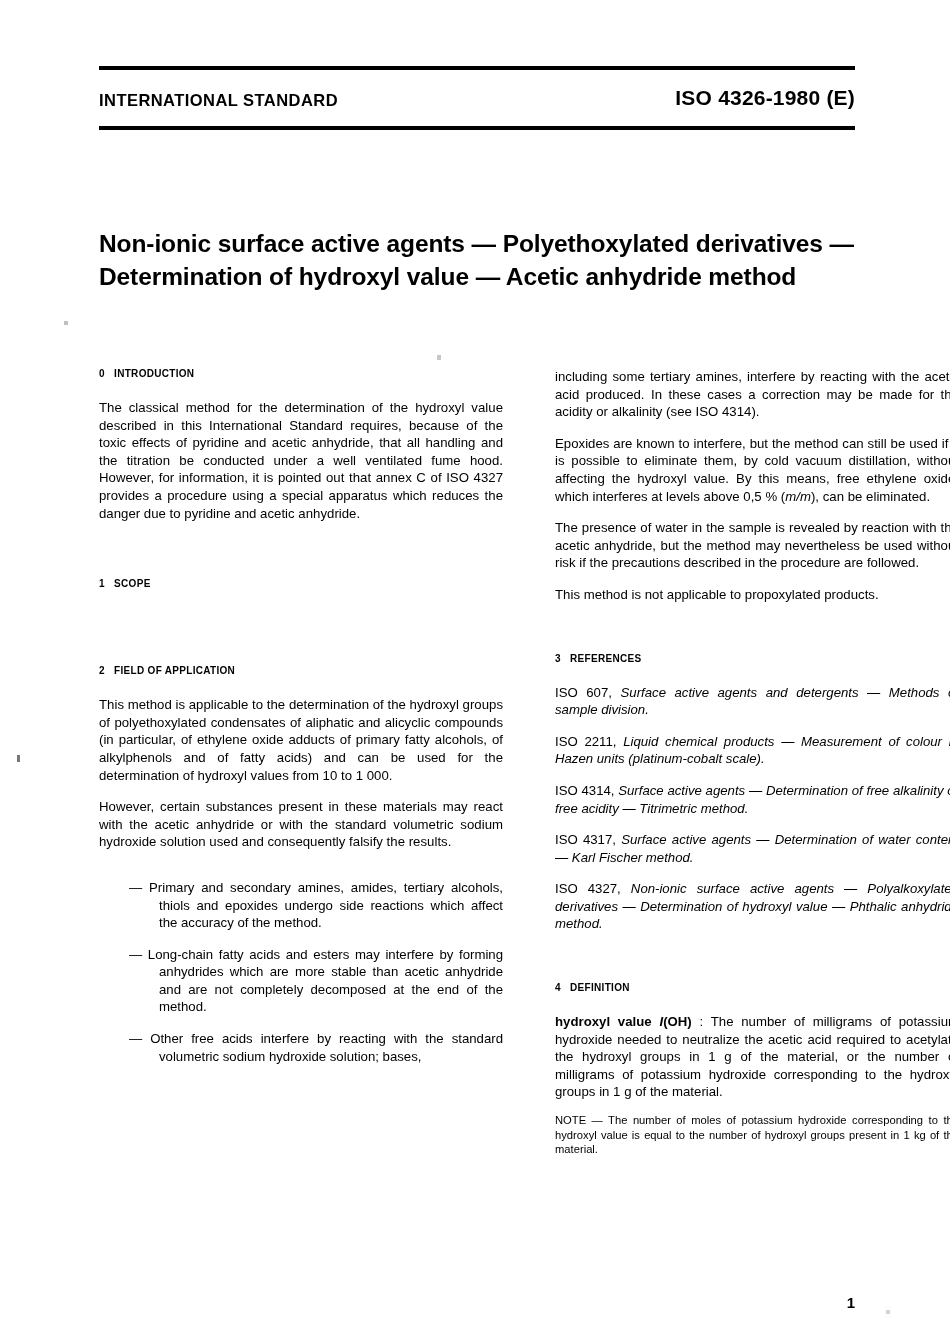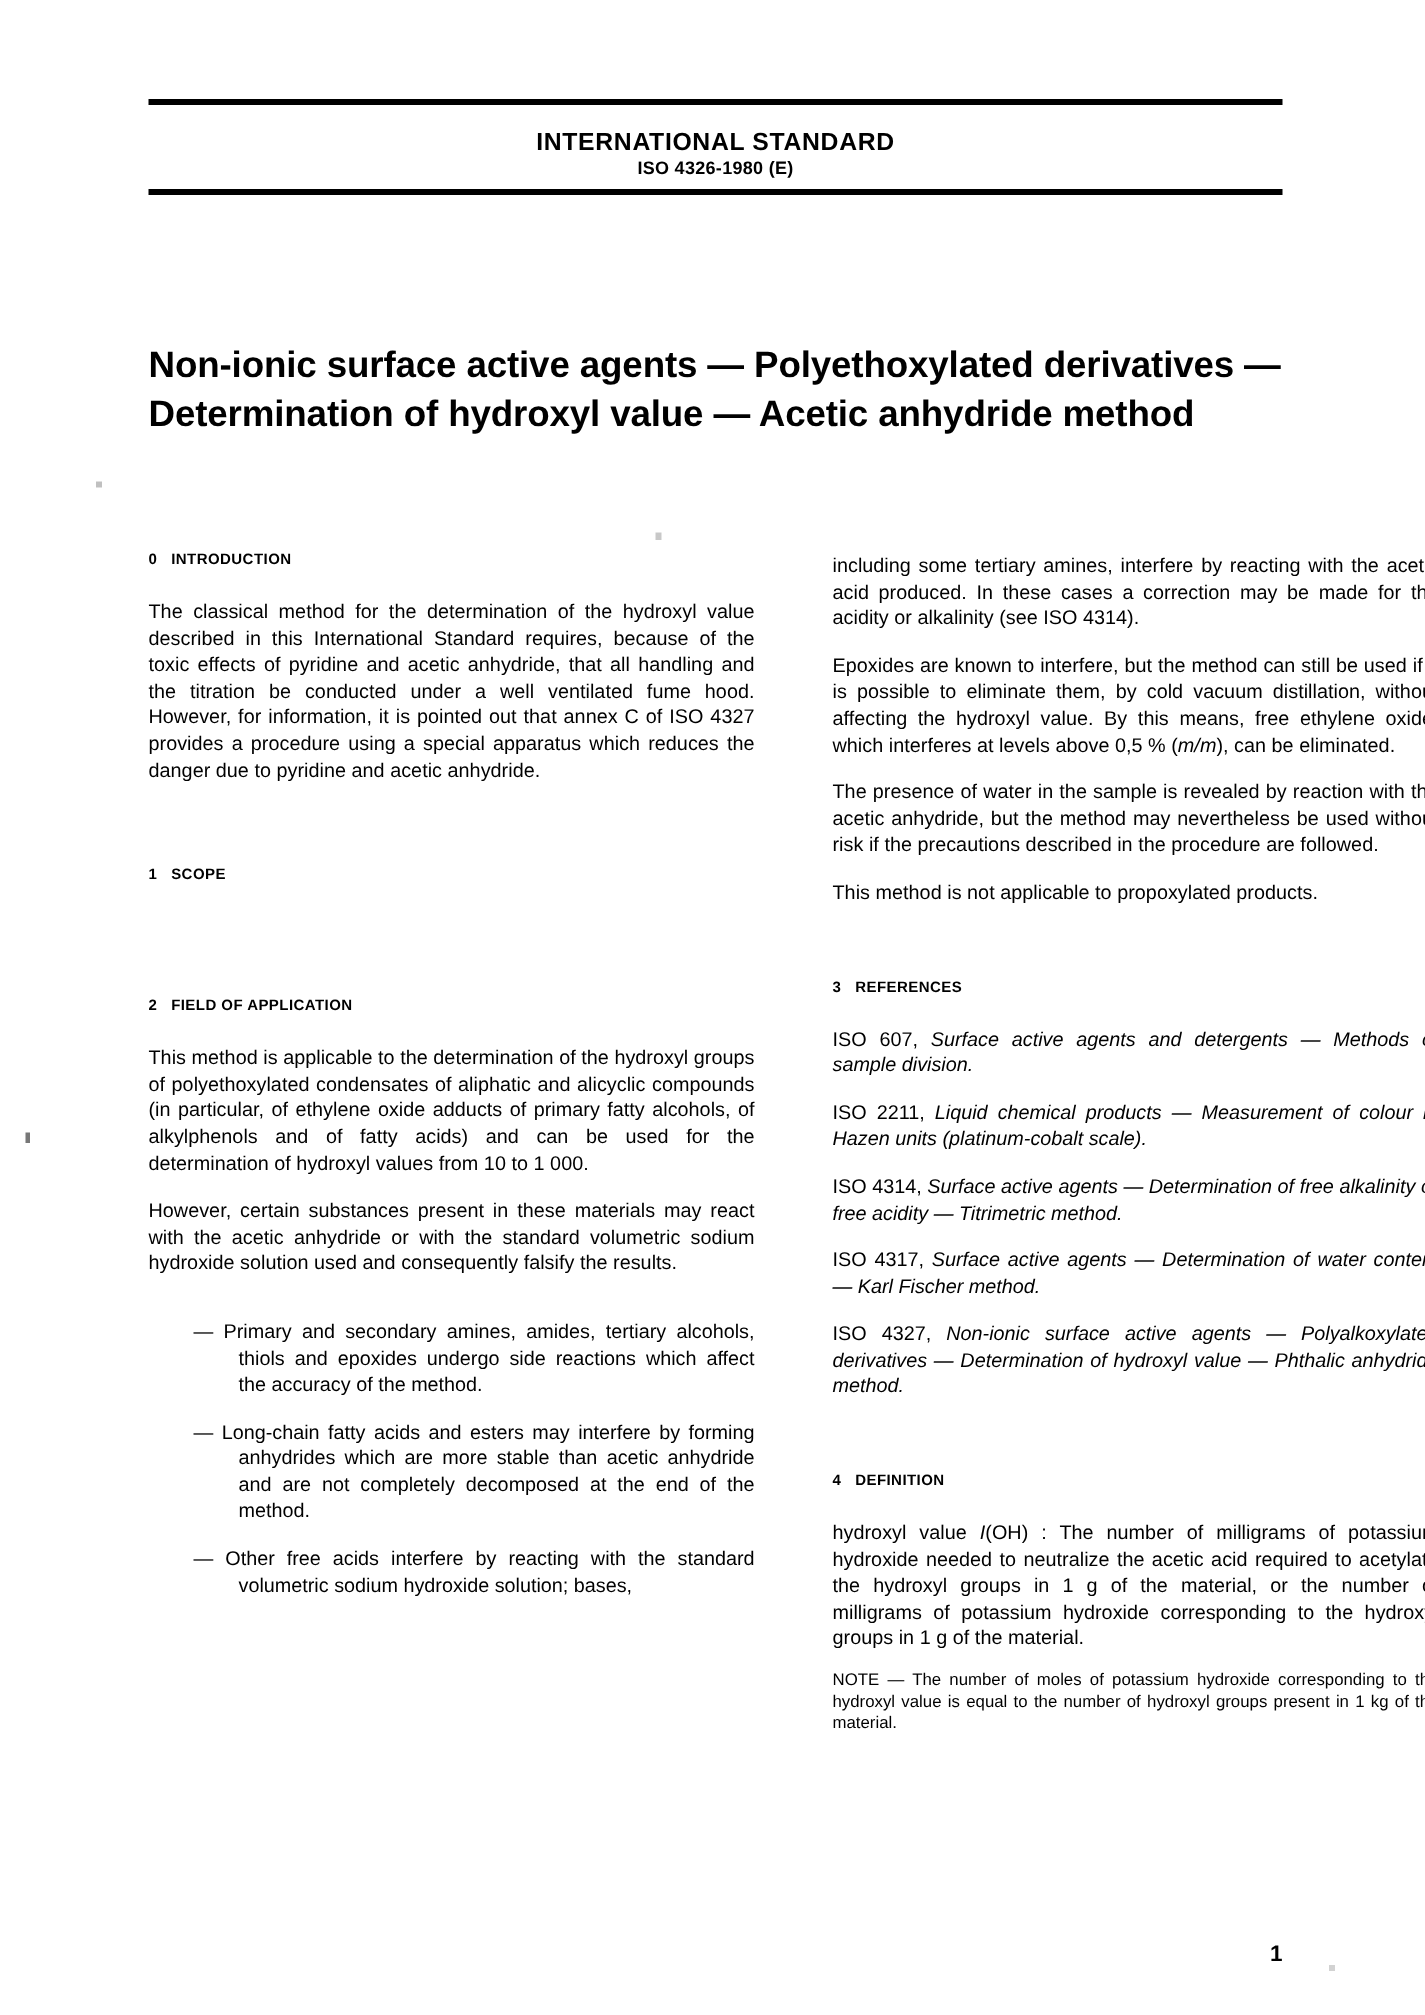--- a/index.html
+++ b/index.html
@@ -37,30 +37,29 @@
     height: 4px;
     background: #000;
   }
   .hdr-row {
     position: absolute;
     left: 99px;
     top: 86px;
     width: 756px;
     display: flex;
     justify-content: space-between;
-    align-items: center;
-    flex-direction: column;
+    align-items: flex-end;
   }
   .hdr-left {
     font-size: 16.5px;
     font-weight: bold;
     letter-spacing: 0.45px;
   }
   .hdr-right {
-    font-size: 12px;
+    font-size: 21px;
     font-weight: bold;
     letter-spacing: 0.2px;
   }
 
   
   .doc-title {
     position: absolute;
     left: 99px;
     top: 211px;
     width: 790px;
@@ -127,21 +126,21 @@
     text-align: justify;
   }
   .ref i { font-style: italic; }
   .note {
     font-size: 11.2px;
     line-height: 14.6px;
     margin: 0;
     text-align: justify;
     letter-spacing: 0.01px;
   }
-  b.term { font-weight: normal; }
+  b.term { font-weight: bold; }
   i.it { font-style: italic; }
 
   
   .page-number {
     position: absolute;
     right: 95px;
     bottom: 32px;
     font-size: 15px;
     font-weight: bold;
   }

